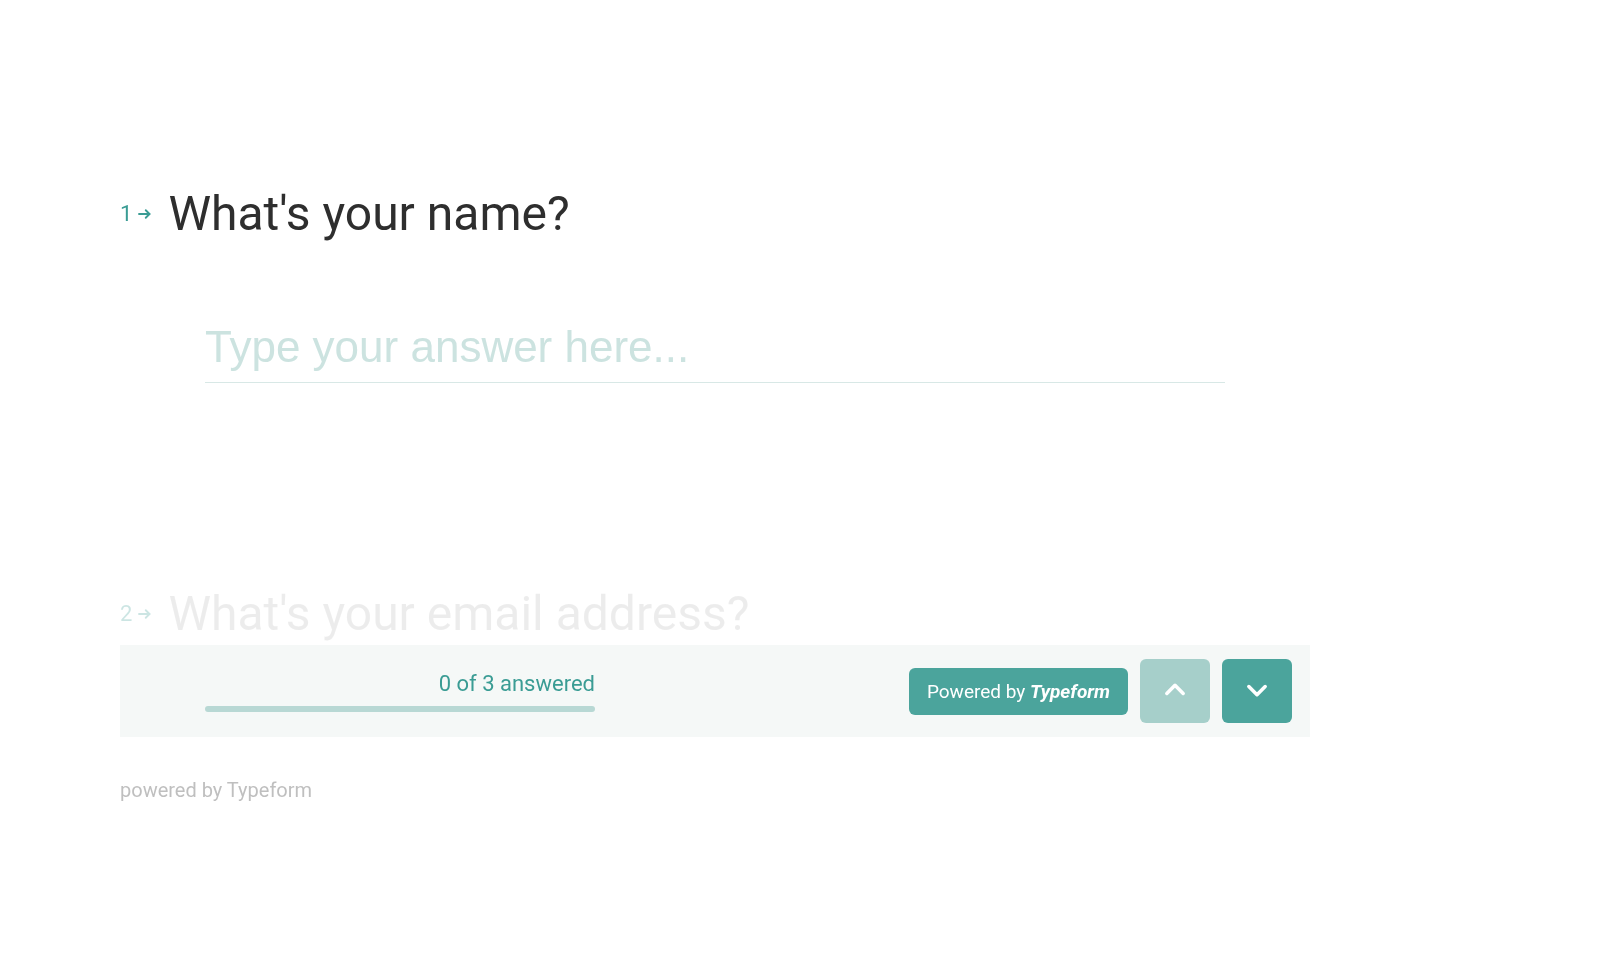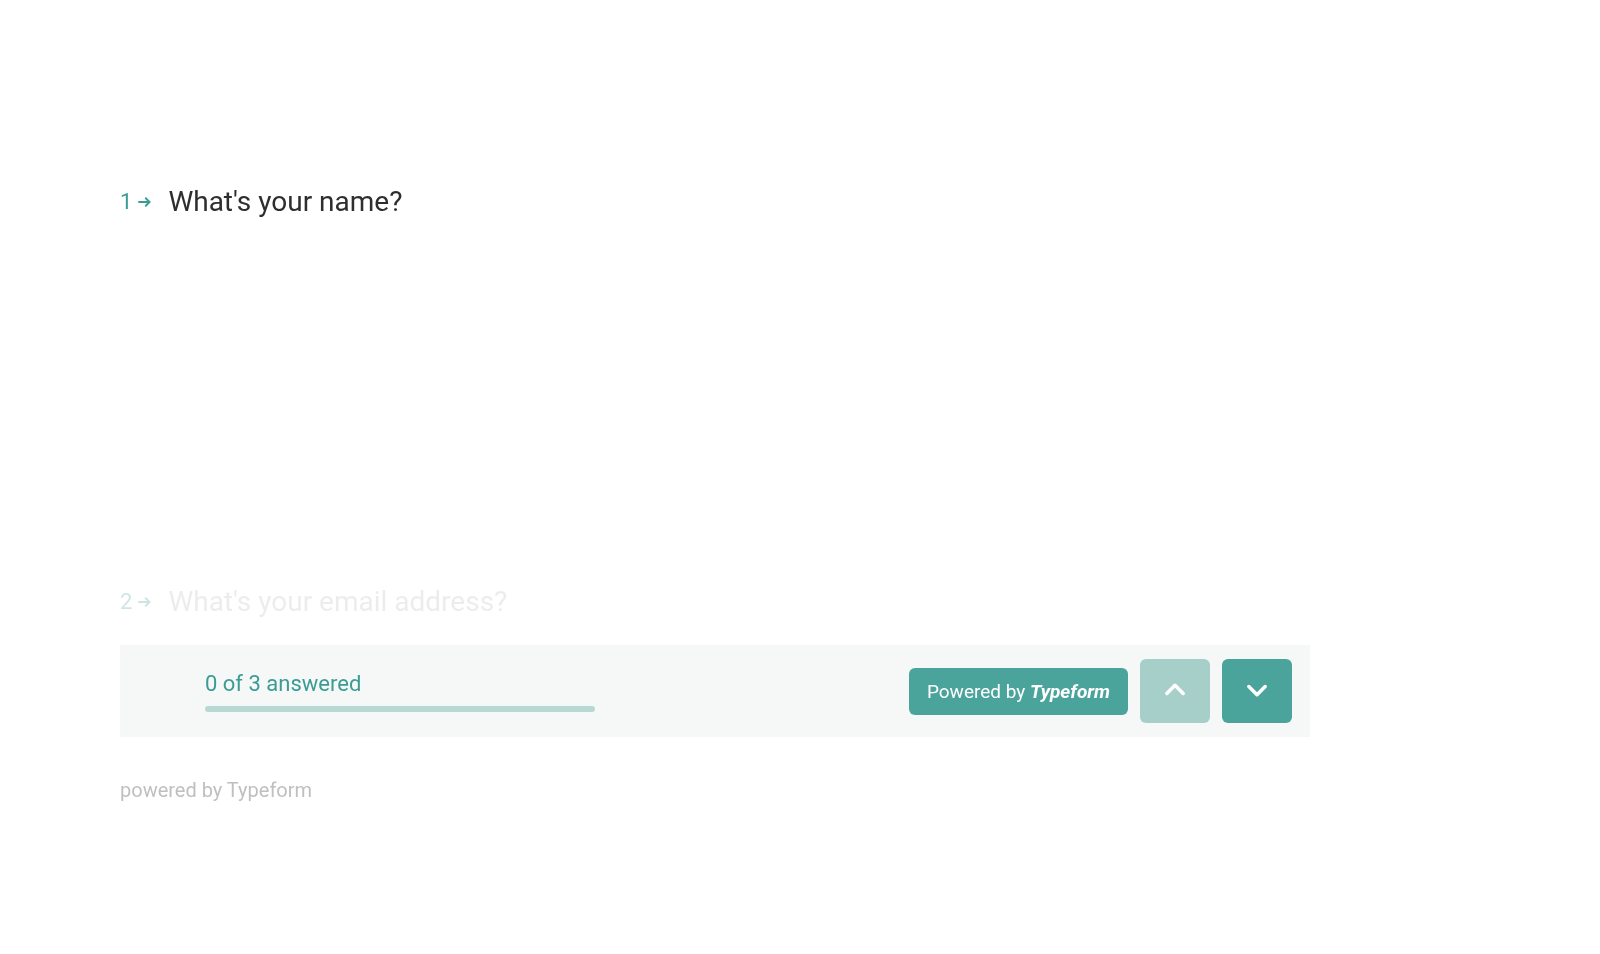--- a/index.html
+++ b/index.html
@@ -52,21 +52,21 @@
       display: inline-flex;
       align-items: center;
       margin-right: 14px;
     }
     .arrow-icon svg {
       width: 18px;
       height: 18px;
     }
     .question-text {
       color: #2e2e2e;
-      font-size: 28px;
+      font-size: 48px;
       font-weight: 400;
     }
     .question-2 .question-text {
       color: #b8b8b8;
     }
     .answer-input-wrapper {
       margin-top: 70px;
       margin-left: 85px;
       width: 1020px;
     }
@@ -98,20 +98,21 @@
     }
     .progress-section {
       display: flex;
       flex-direction: column;
       gap: 10px;
     }
     .progress-text {
       color: #3a9c94;
       font-size: 22px;
       font-weight: 400;
+      text-align: right;
     }
     .progress-bar {
       width: 390px;
       height: 6px;
       background: #b8d8d4;
       border-radius: 3px;
     }
     .footer-right {
       display: flex;
       align-items: center;
@@ -170,20 +171,23 @@
     <div class="question-row">
       <span class="question-number">1</span>
       <span class="arrow-icon">
         <svg viewBox="0 0 24 24" fill="none" stroke="currentColor" stroke-width="2.5" stroke-linecap="round" stroke-linejoin="round">
           <line x1="4" y1="12" x2="18" y2="12"></line>
           <polyline points="13 7 18 12 13 17"></polyline>
         </svg>
       </span>
       <span class="question-text">What's your name?</span>
     </div>
+    <div class="answer-input-wrapper">
+      <input type="text" class="answer-input" placeholder="Type your answer here..." style="">
+    </div>
   </div>
 
   <div class="question-block question-2">
     <div class="question-row">
       <span class="question-number">2</span>
       <span class="arrow-icon">
         <svg viewBox="0 0 24 24" fill="none" stroke="currentColor" stroke-width="2.5" stroke-linecap="round" stroke-linejoin="round">
           <line x1="4" y1="12" x2="18" y2="12"></line>
           <polyline points="13 7 18 12 13 17"></polyline>
         </svg>

